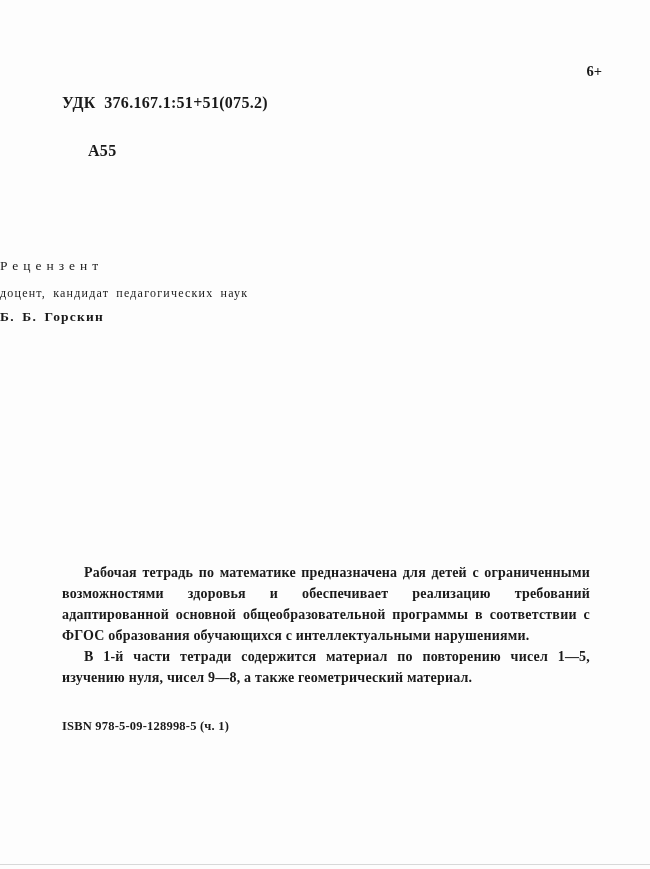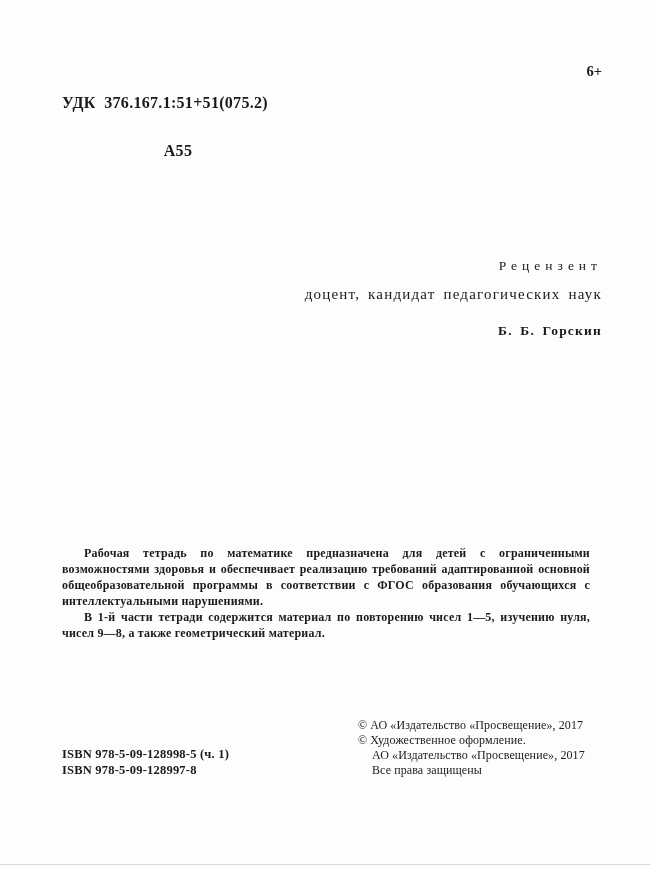--- a/index.html
+++ b/index.html
@@ -22,64 +22,64 @@
   .biblio {
     position: absolute;
     top: 63px;
     left: 62px;
     font-size: 16px;
     font-weight: bold;
     line-height: 16px;
     letter-spacing: 0.3px;
     white-space: pre;
   }
-  .biblio .code-line { padding-left: 26px; text-align: center; }
+  .biblio .code-line { padding-left: 26px; }
   
   .age-badge {
     position: absolute;
     top: 63px;
     right: 48px;
     font-size: 14.5px;
     font-weight: bold;
   }
   
   .reviewer {
     position: absolute;
     top: 258px;
     left: 0;
     width: 602px;
-    text-align: right;
+    text-align: left;
   }
   .reviewer-heading {
     font-size: 13.5px;
     letter-spacing: 5px;
     font-weight: normal;
   }
   .reviewer-title {
     margin-top: 12px;
-    font-size: 15px;
+    font-size: 12px;
     letter-spacing: 1.2px;
     word-spacing: 3px;
   }
   .reviewer-name {
-    margin-top: 20px;
+    margin-top: 8px;
     font-size: 13.5px;
     font-weight: bold;
     letter-spacing: 1.2px;
     word-spacing: 3px;
   }
   
   .annotation {
     position: absolute;
-    top: 545px;
+    top: 562px;
     left: 62px;
     width: 528px;
-    font-size: 12px;
+    font-size: 14px;
     font-weight: bold;
-    line-height: 16px;
+    line-height: 21px;
     text-align: justify;
     letter-spacing: 0.2px;
   }
   .annotation p { text-indent: 22px; }
   
   .footer {
     position: absolute;
     top: 718px;
     left: 62px;
     width: 528px;
@@ -129,25 +129,18 @@
   </div>
 
   <div class="annotation">
     <p>Рабочая тетрадь по математике предназначена для детей с ограниченными возможностями здоровья и обеспечивает реализацию требований адаптированной основной общеобразовательной программы в соответствии с ФГОС образования обучающихся с интеллектуальными нарушениями.</p>
     <p>В 1-й части тетради содержится материал по повторению чисел 1—5, изучению нуля, чисел 9—8, а также геометрический материал.</p>
   </div>
 
   <div class="footer">
     <div class="isbn-block">
       <div>ISBN  978-5-09-128998-5 (ч. 1)</div>
-      <div>ISBN  978-5-09-128997-8</div>
-    </div>
-    <div class="copyright-block">
-      <div class="c-line">© АО «Издательство «Просвещение», 2017</div>
-      <div class="c-line">© Художественное оформление.</div>
-      <div class="c-line indented">АО «Издательство «Просвещение», 2017</div>
-      <div class="c-line indented">Все права защищены</div>
     </div>
   </div>
 
   <div class="page-edge"></div>
 
 </div>
 
 </body></html>

